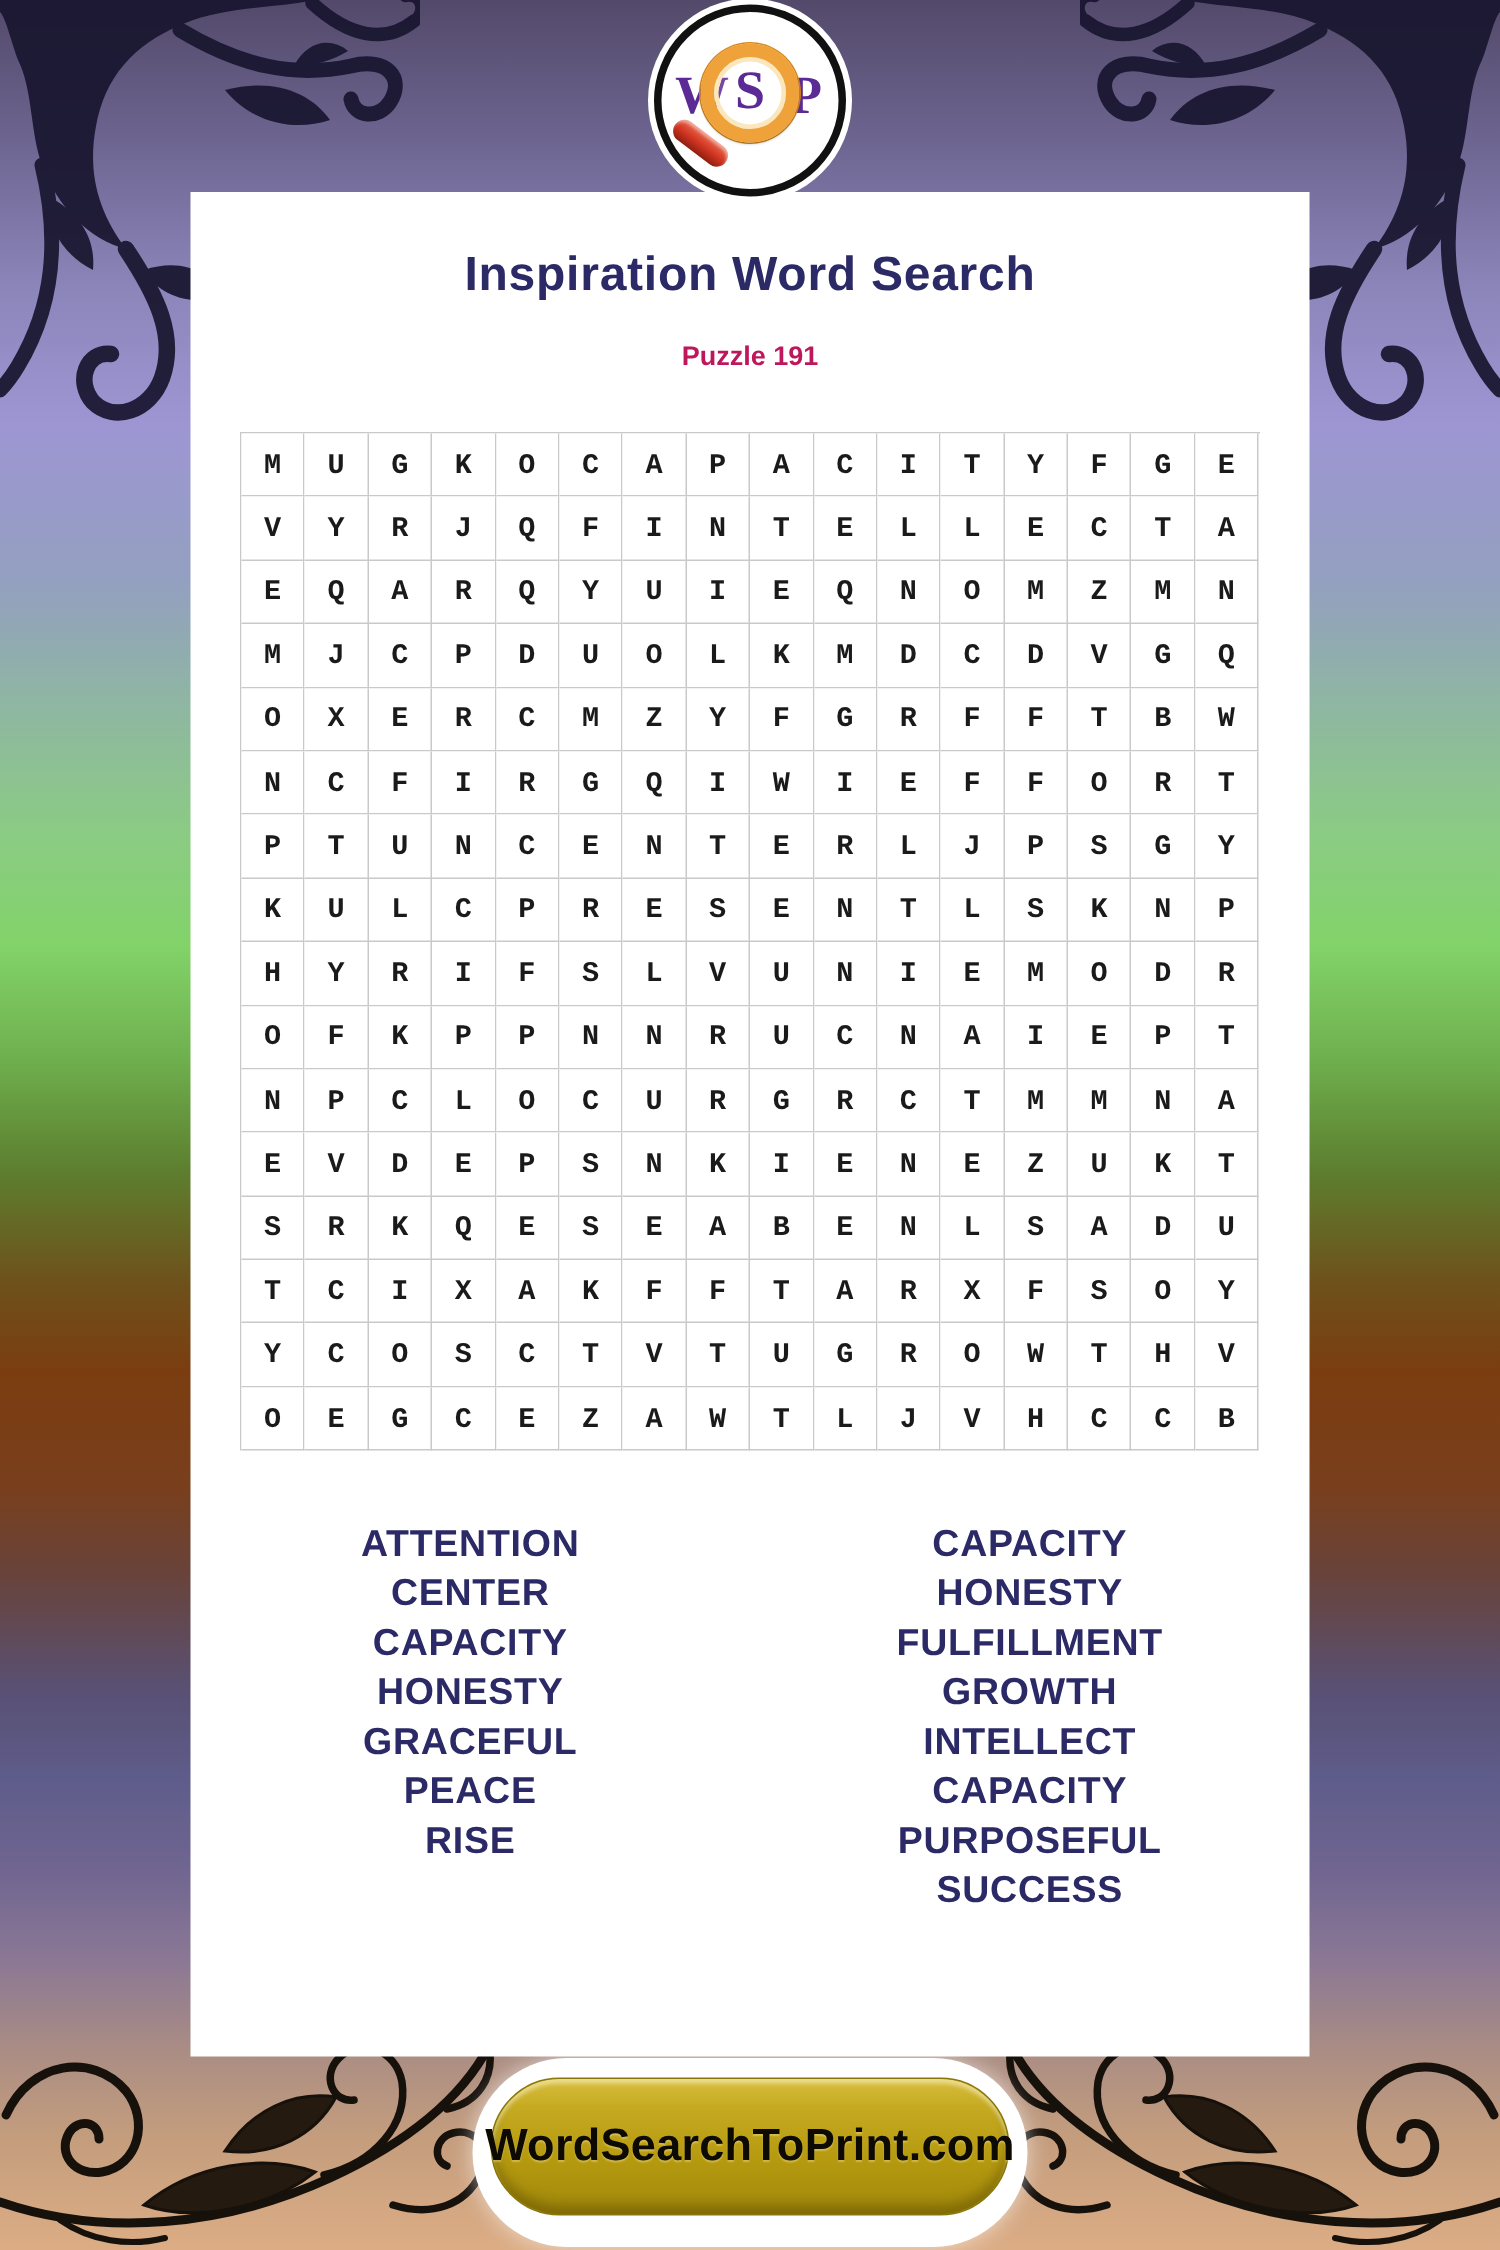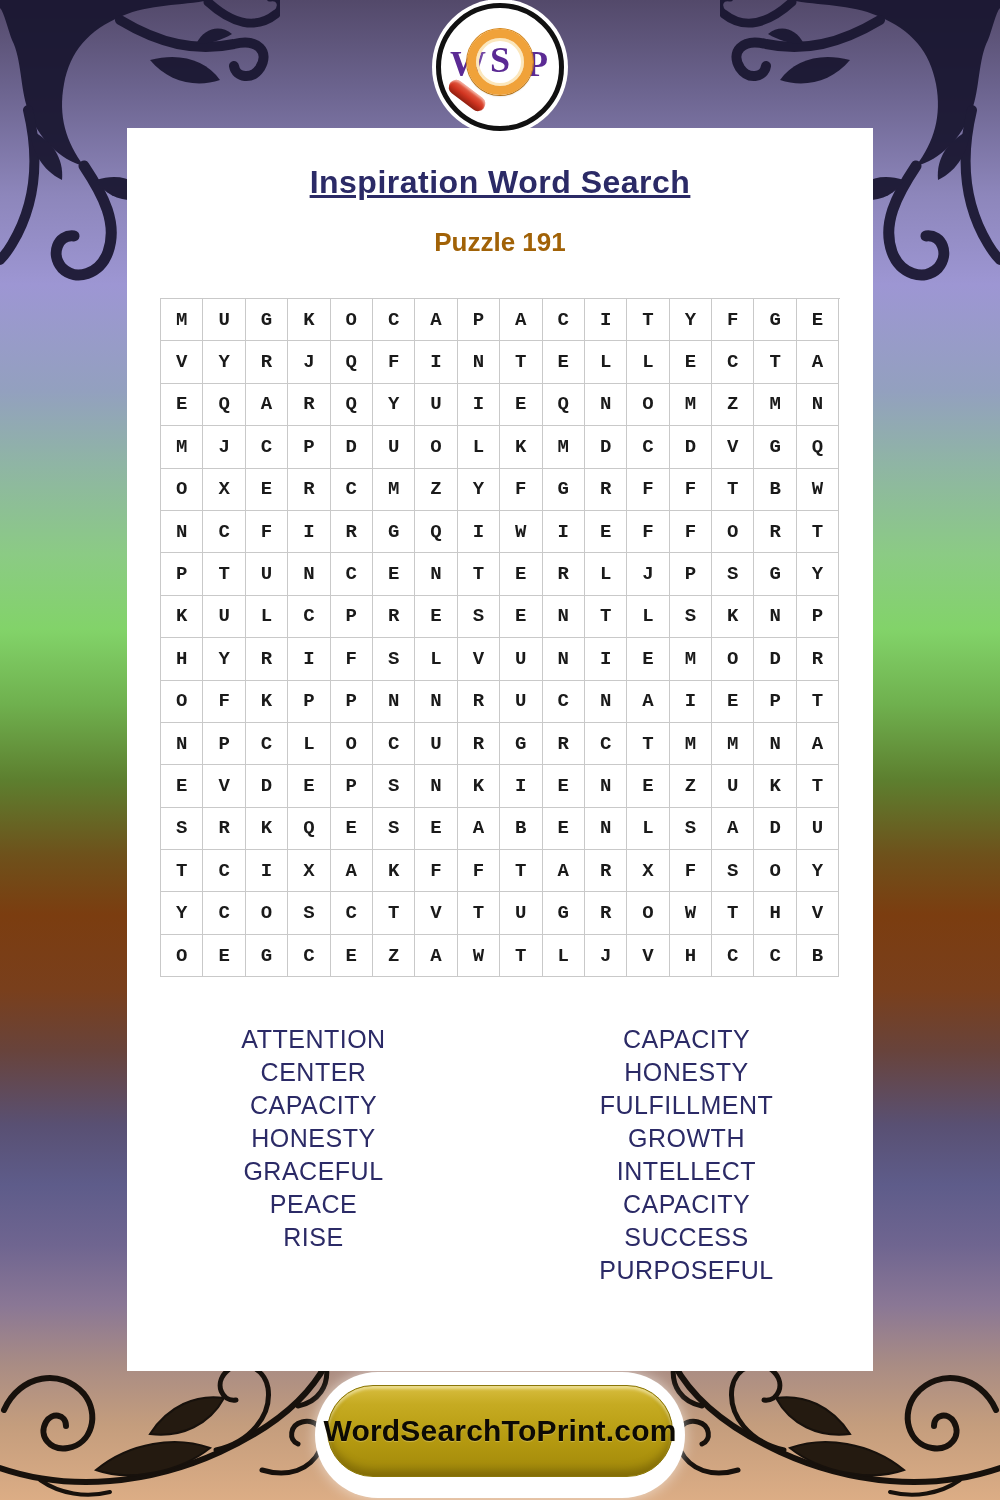--- a/index.html
+++ b/index.html
@@ -18,40 +18,40 @@
   .corner-tr{top:0;right:0;transform:scaleX(-1);}
   .corner-bl{bottom:0;left:0;}
   .corner-br{bottom:0;right:0;transform:scaleX(-1);}
 
   .card{
     position:absolute;left:127px;top:128px;width:746px;height:1243px;
     background:#ffffff;z-index:2;text-align:center;box-sizing:border-box;
     padding-top:36px;
   }
   .title{
-    margin:0;font-size:32px;font-weight:bold;color:#2b2a66;letter-spacing:.5px;text-decoration:underline;
+    margin:0;font-size:32px;font-weight:bold;color:#2b2a66;letter-spacing:.5px;
   }
   .subtitle{
-    margin:26px 0 0 0;font-size:26px;font-weight:bold;color:#a16207;
+    margin:26px 0 0 0;font-size:18px;font-weight:bold;color:#be185d;
   }
   .grid{
     display:grid;grid-template-columns:repeat(16,42.4px);grid-auto-rows:42.4px;
     border-top:1px solid #c9c9c9;border-left:1px solid #c9c9c9;
     width:679px;margin:40px auto 0 auto;
   }
   .cell{
     border-right:1px solid #c9c9c9;border-bottom:1px solid #c9c9c9;
     display:flex;align-items:center;justify-content:center;
     font-family:"Liberation Mono",monospace;font-weight:bold;font-size:19px;color:#1a1a1a;
     background:#fff;
   }
   .words{display:flex;margin-top:46px;}
   .word-col{flex:1;list-style:none;margin:0;padding:0;}
   .word-col li{
-    font-size:25px;font-weight:normal;color:#2b2a66;line-height:33px;letter-spacing:.5px;
+    font-size:25px;font-weight:bold;color:#2b2a66;line-height:33px;letter-spacing:.5px;
   }
 
   
   .logo{
     position:absolute;left:436px;top:3px;width:118px;height:118px;z-index:4;
     background:#ffffff;border:5px solid #111111;border-radius:50%;
     box-shadow:0 0 0 4px #ffffff;
   }
   .logo-letter{
     position:absolute;top:50%;transform:translateY(-58%);
@@ -427,22 +427,22 @@
         <li>PEACE</li>
         <li>RISE</li>
       </ul>
     <ul class="word-col">
         <li>CAPACITY</li>
         <li>HONESTY</li>
         <li>FULFILLMENT</li>
         <li>GROWTH</li>
         <li>INTELLECT</li>
         <li>CAPACITY</li>
+        <li>PURPOSEFUL</li>
         <li>SUCCESS</li>
-        <li>PURPOSEFUL</li>
       </ul>
   </div>
 </div>
 
 <div class="footer-pill">
   <div class="footer-gold">
     <span>WordSearchToPrint.com</span>
   </div>
 </div>
 

